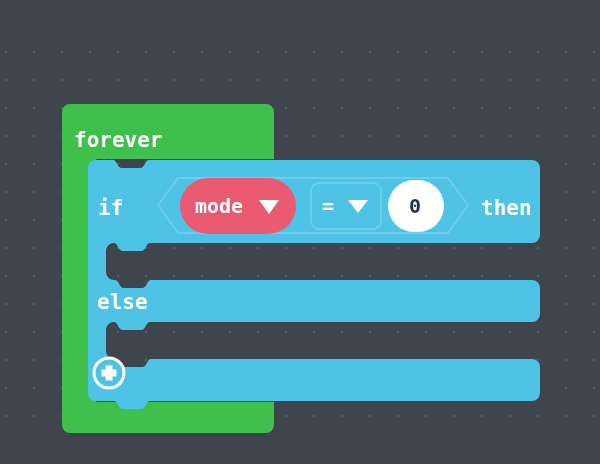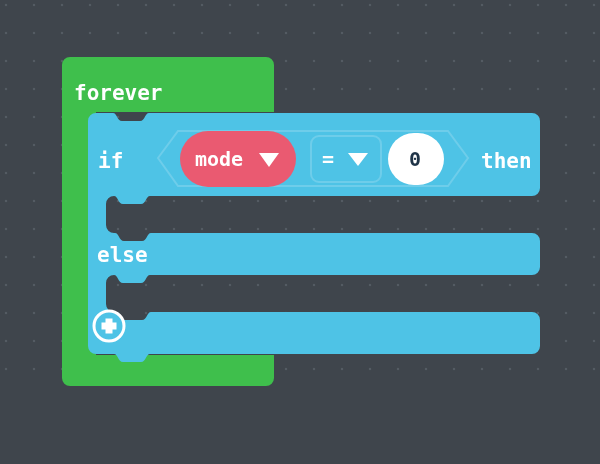--- a/index.html
+++ b/index.html
@@ -7,20 +7,21 @@
     width:600px;height:464px;overflow:hidden;
     background-color:#3f454c;
     font-family:"DejaVu Sans Mono", monospace;
   }
   #stage{
     position:relative;width:600px;height:380px;
     background-color:#3f454c;
     background-image:radial-gradient(circle, #545b63 1.35px, rgba(0,0,0,0) 1.6px);
     background-size:28px 28px;
     background-position:20px 19px;
+    margin-top:47px;
   }
   #blocks{position:absolute;left:0;top:0;width:600px;height:464px;}
   .blk-label{
     font-family:"DejaVu Sans Mono", monospace;
     fill:#ffffff;
     font-weight:700;
   }
   .lbl-forever{font-size:21px;}
   .lbl-if{font-size:21px;}
   .lbl-then{font-size:21px;}

